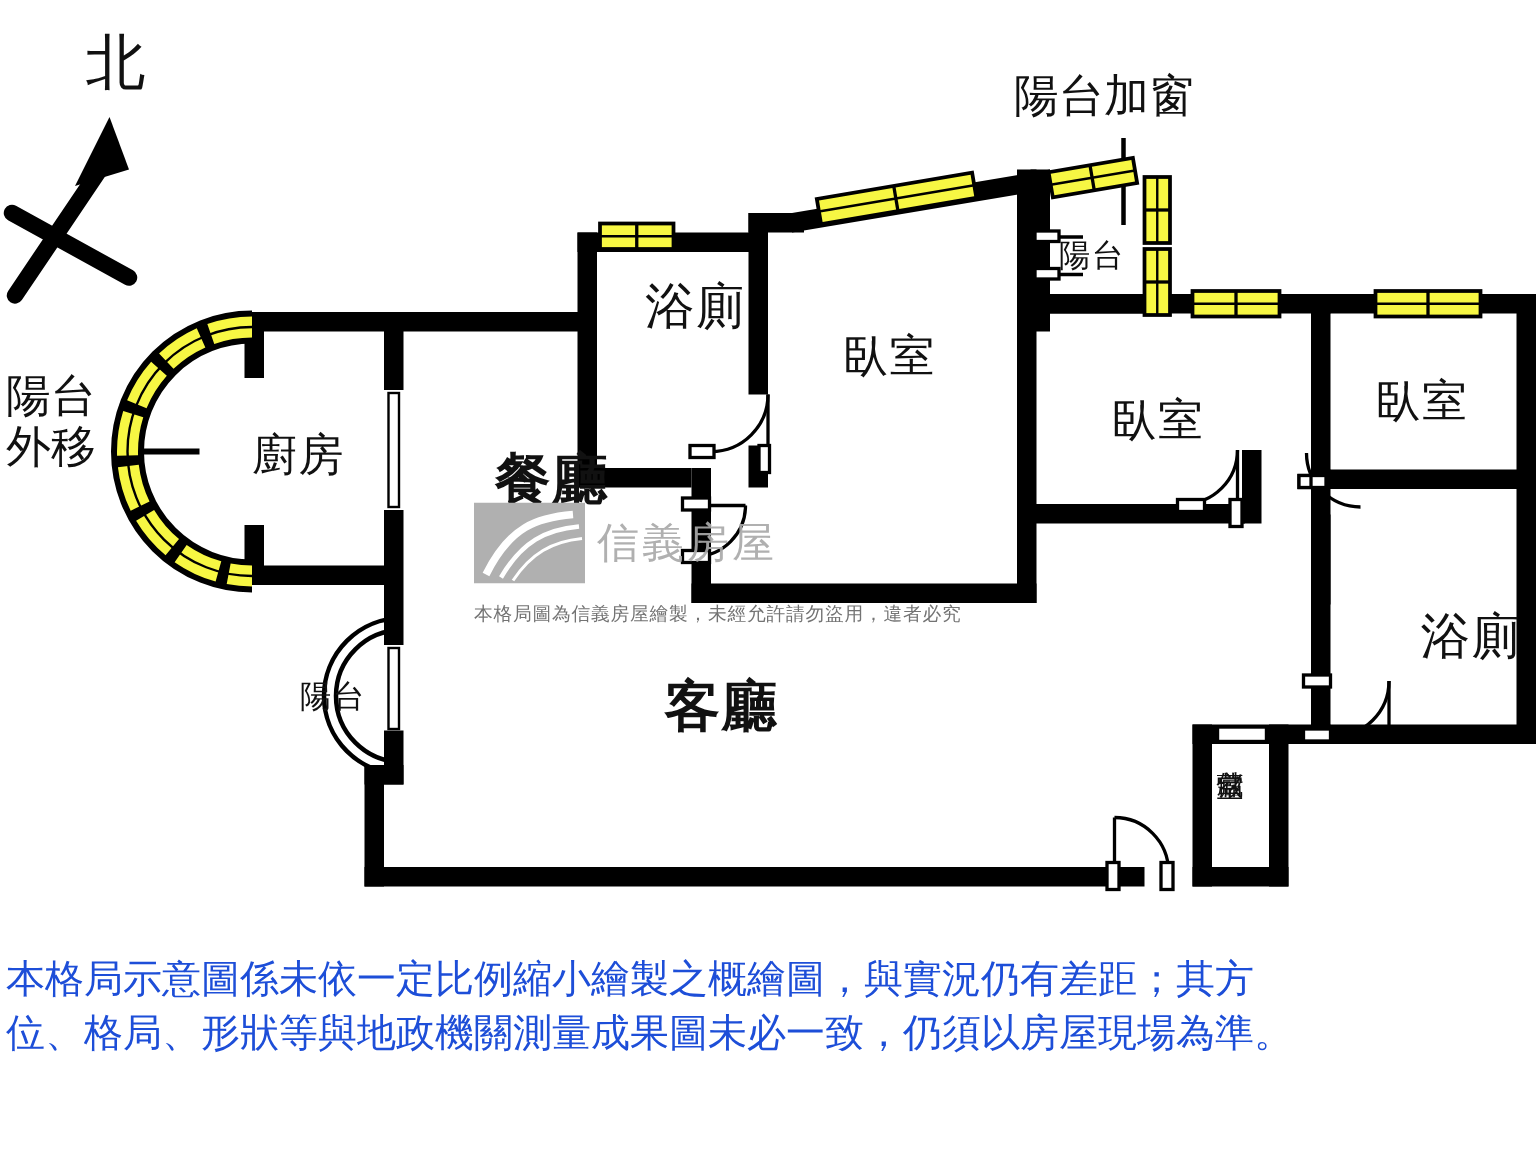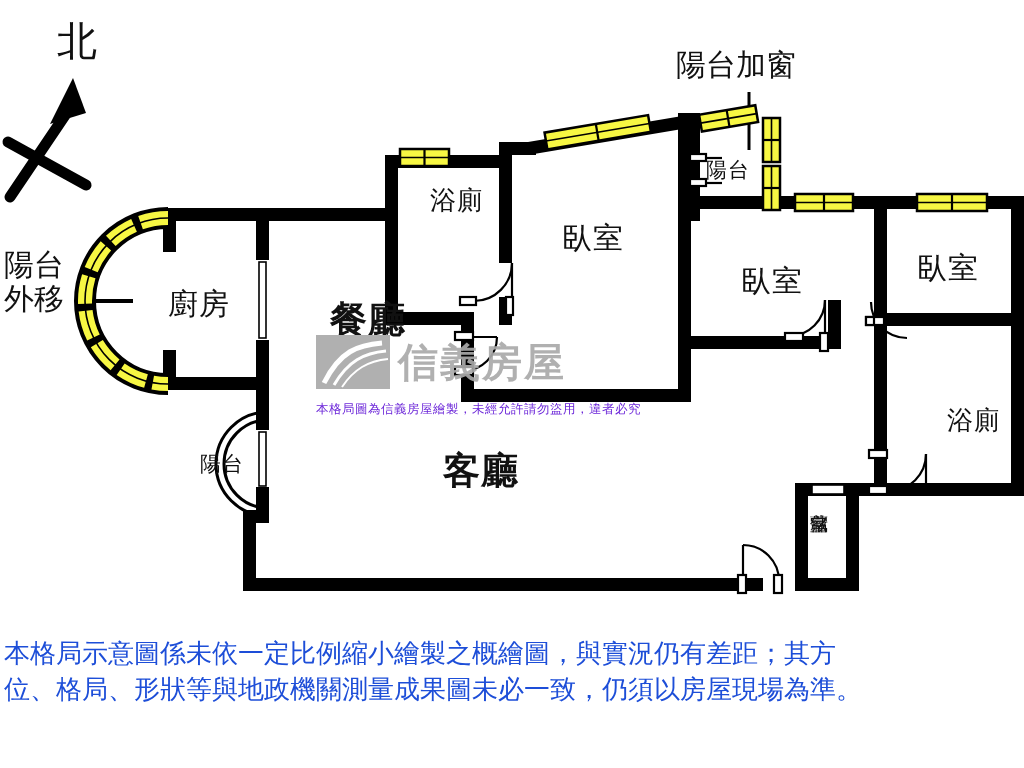--- a/index.html
+++ b/index.html
@@ -28,21 +28,21 @@
     position: absolute;
     color: #111111;
     font-weight: 400;
     white-space: nowrap;
     line-height: 1.05;
     letter-spacing: 1px;
     font-family: "DejaVu Serif", "Liberation Serif", serif;
   }
   .lbl-xl { font-size: 37px; font-weight: bold; }
   .lbl-lg { font-size: 30px; }
-  .lbl-md { font-size: 26px; text-align: right; }
+  .lbl-md { font-size: 33px; text-align: right; }
   .lbl-sm { font-size: 21px; }
   .lbl-xs { font-size: 18px; }
   .vertical-label {
     writing-mode: vertical-rl;
     text-orientation: upright;
     letter-spacing: 0px;
     line-height: 1;
   }
   .callout {
     position: absolute;
@@ -67,30 +67,30 @@
     width: 392px;
     pointer-events: none;
   }
   #watermark-mark {
     display: flex;
     align-items: center;
     gap: 8px;
   }
   #watermark-text {
     color: #aaaaaa;
-    font-size: 40px;
+    font-size: 28px;
     line-height: 1;
     letter-spacing: 2px;
     font-family: "DejaVu Serif", "Liberation Serif", serif;
-    font-weight: 700;
+    font-weight: 400;
     opacity: .92;
   }
   #watermark-sub {
     margin-top: 12px;
-    color: #6d28d9;
+    color: #737373;
     font-size: 12.5px;
     letter-spacing: .5px;
     font-family: "DejaVu Serif", "Liberation Serif", serif;
     white-space: nowrap;
   }
   #disclaimer {
     position: absolute;
     left: 4px;
     top: 636px;
     width: 1016px;

